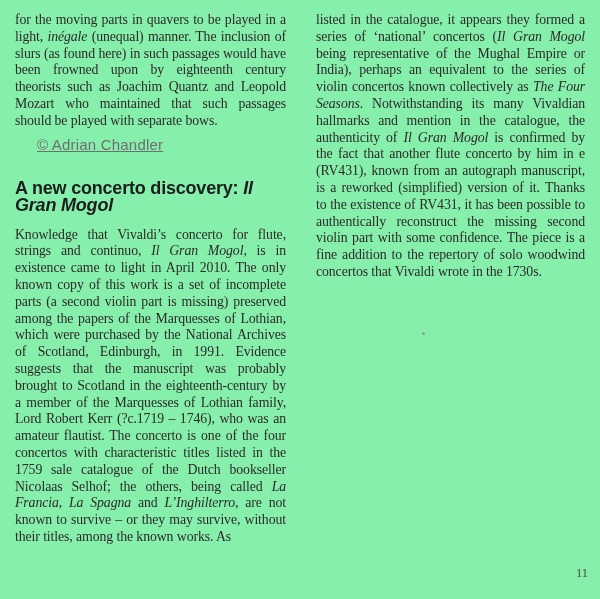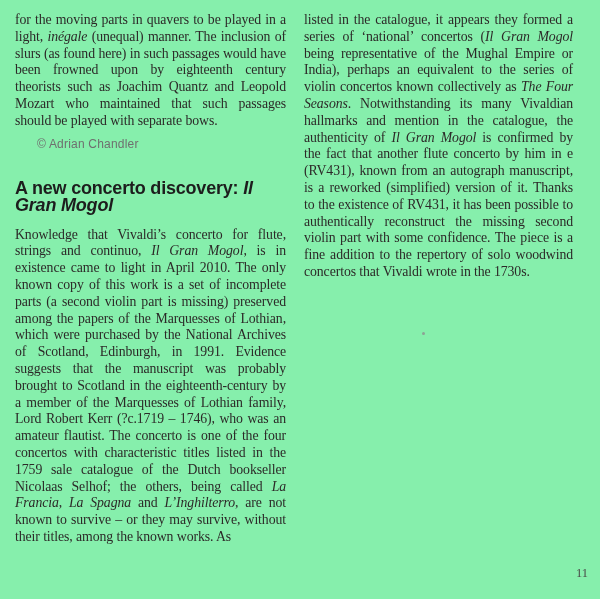--- a/index.html
+++ b/index.html
@@ -16,38 +16,39 @@
     overflow: hidden;
     background: #86efac;
     font-family: "Liberation Serif", serif;
     color: #2c2a28;
   }
   .col {
     position: absolute;
     top: 12px;
   }
   .col-left  { left: 15px;  width: 271px; }
-  .col-right { left: 304px; width: 269px; }
+  .col-right { left: 316px; width: 269px; }
   p.body {
     margin: 0;
     font-size: 13.8px;
     line-height: 16.8px;
     text-align: justify;
     letter-spacing: -0.1px;
     -webkit-hyphens: auto;
     hyphens: auto;
   }
   .credit {
     margin: 8px 0 0 0;
     font-family: "Liberation Sans", sans-serif;
-    font-size: 12px;
+    font-size: 15px;
     line-height: 13px;
     font-weight: 400;
     color: #6f6f6f;
     letter-spacing: 0.2px;
+    text-decoration: underline;
   }
   .col-left .credit  { padding-left: 22px; }
   .col-right .credit { padding-left: 14px; margin-top: 10px; }
   .heading {
     margin: 29px 0 13px 0;
     font-family: "Liberation Sans", sans-serif;
     font-size: 18px;
     line-height: 17px;
     font-weight: 700;
     color: #1d1d1d;

